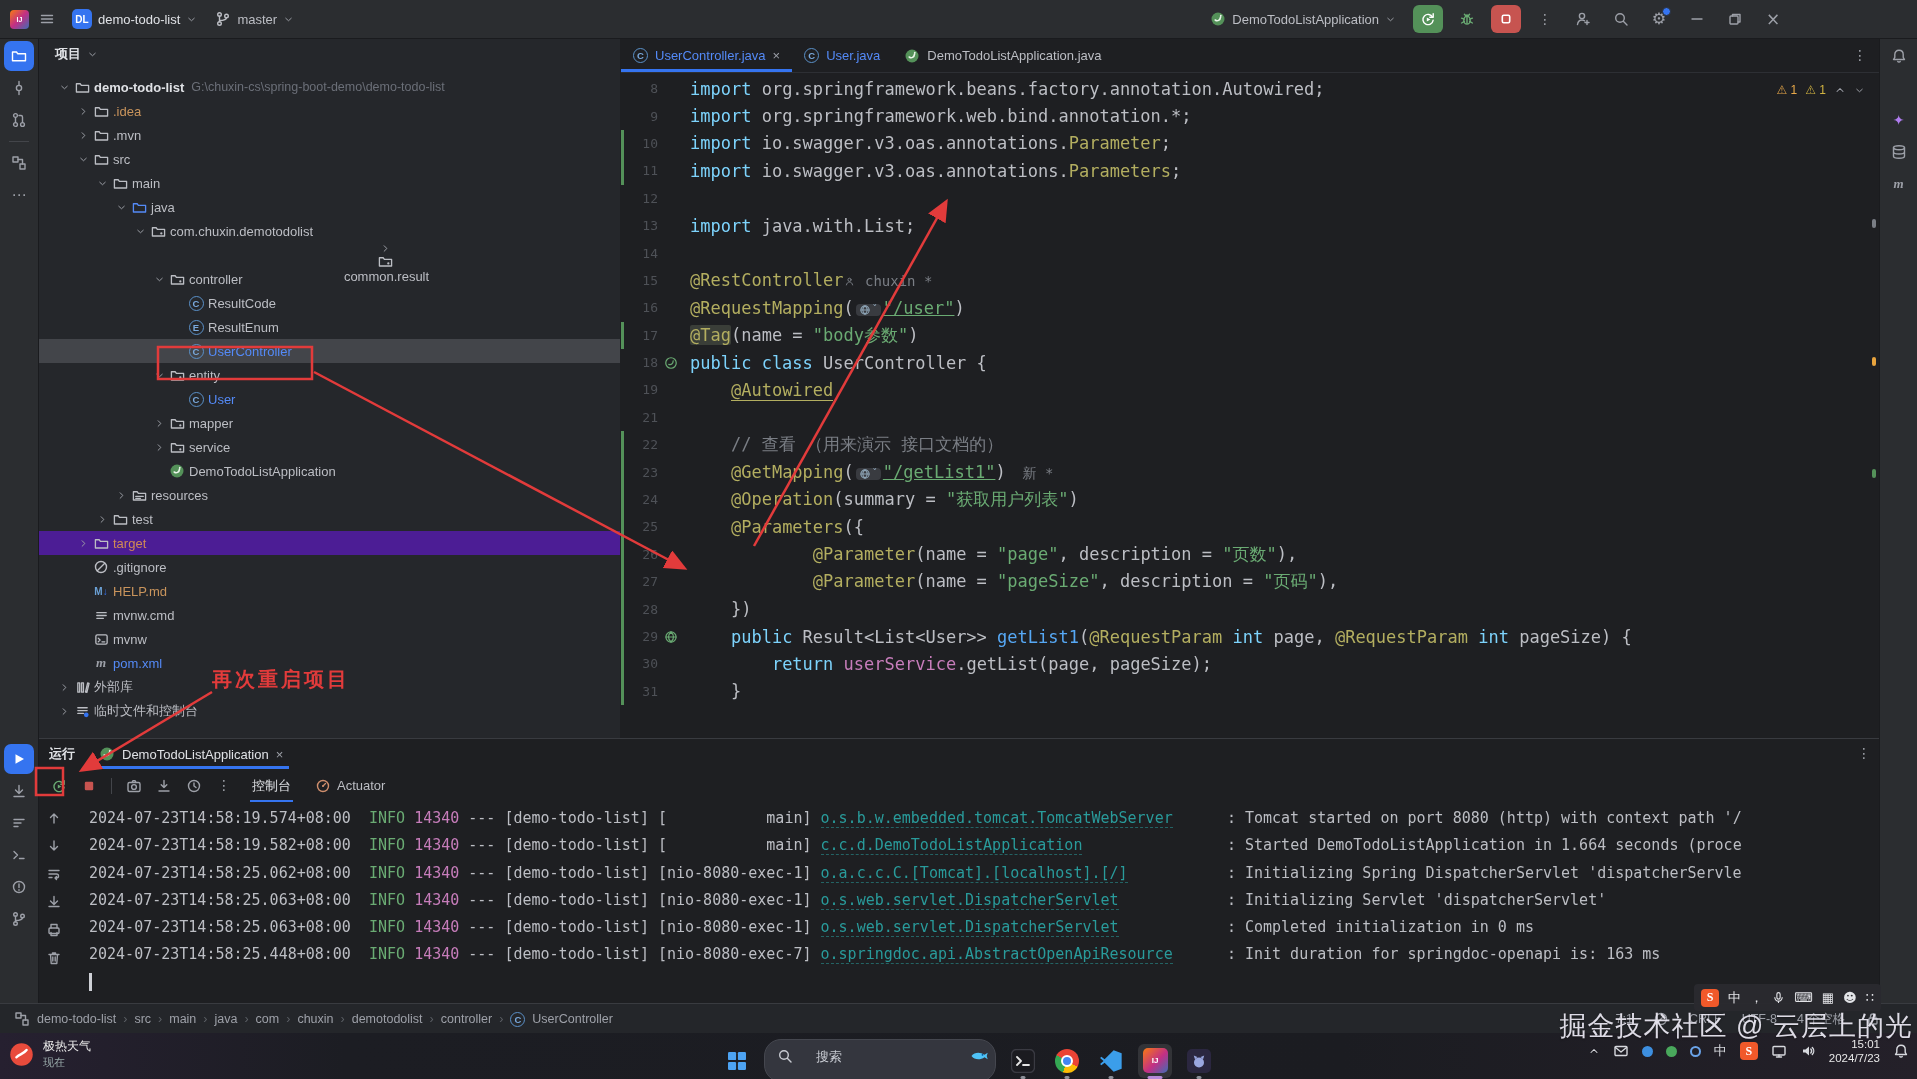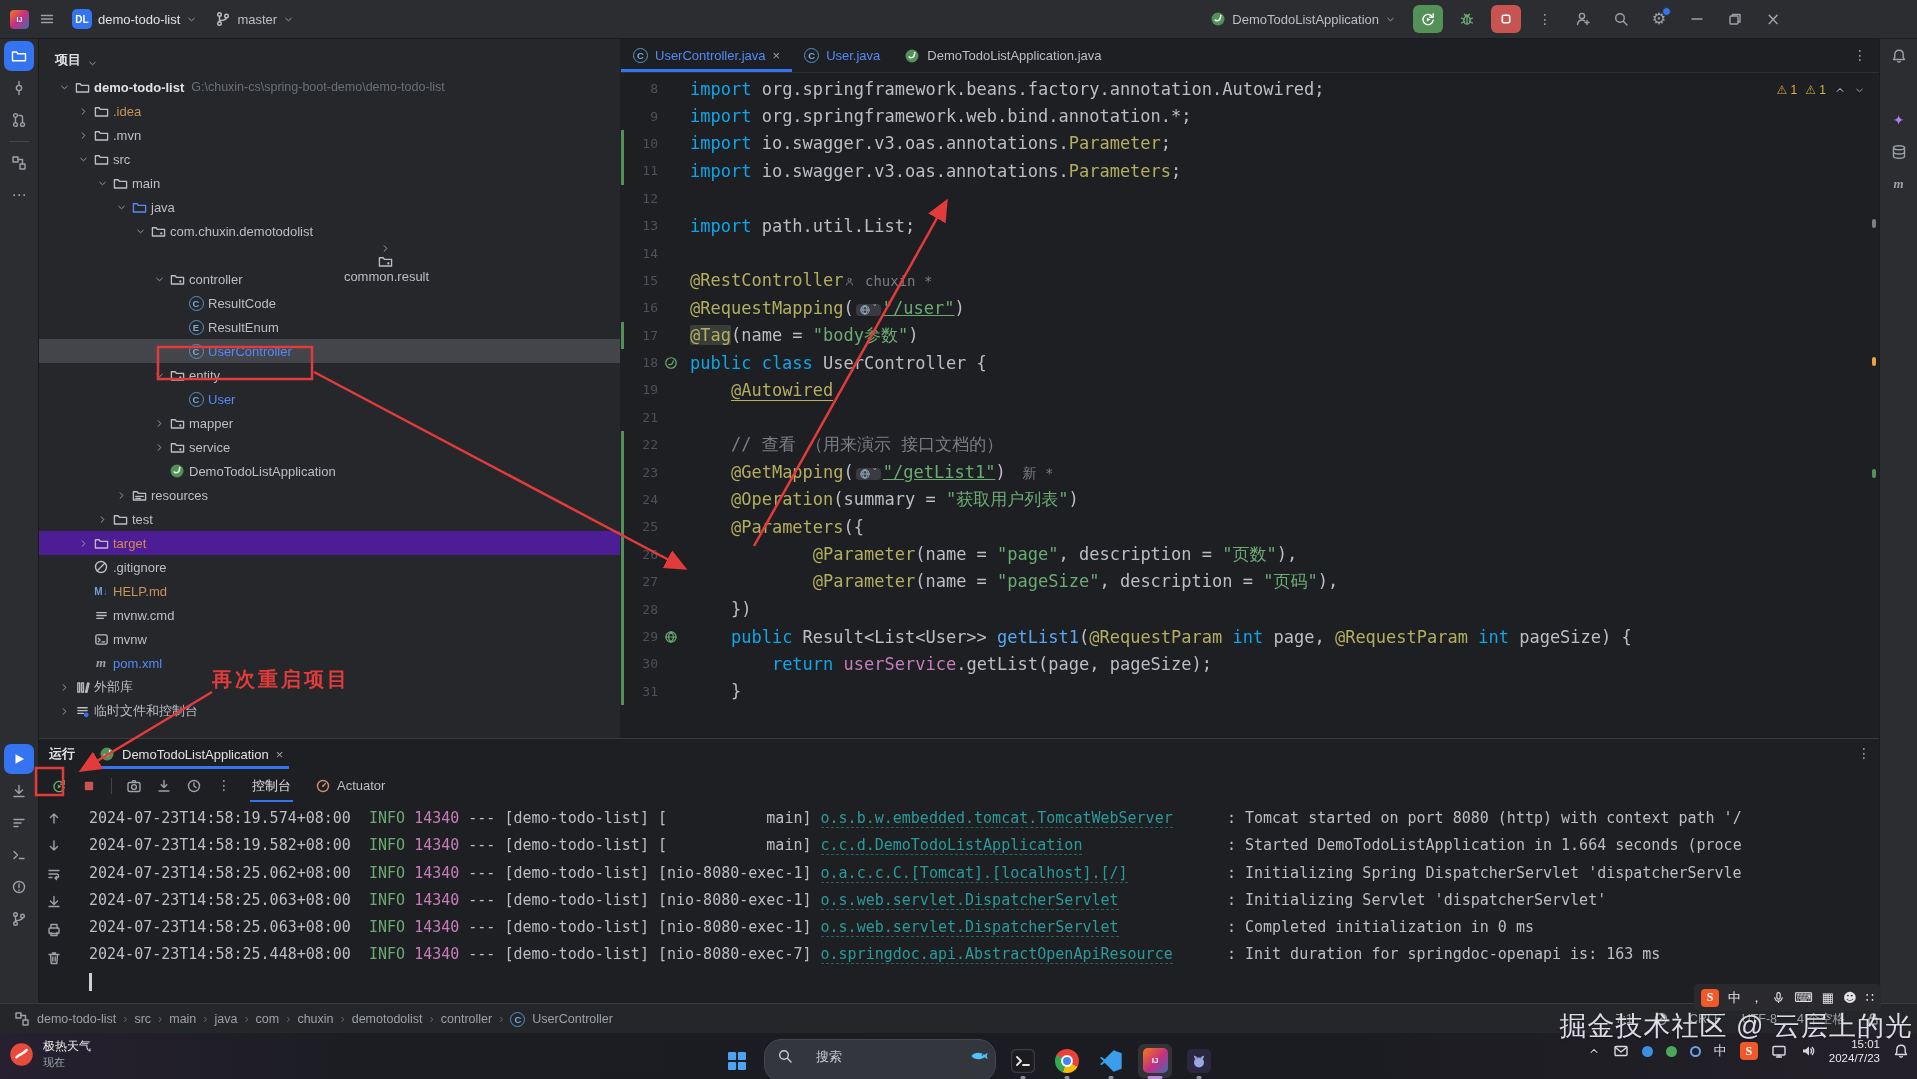--- a/index.html
+++ b/index.html
@@ -29,21 +29,21 @@
 
   
   #lstripe{position:absolute;left:0;top:39px;width:38px;bottom:76px;background:#2b2d30;border-right:1px solid #1a1b1e;z-index:4}
   #rstripe{position:absolute;right:0;top:39px;width:37px;bottom:76px;background:#2b2d30;border-left:1px solid #1a1b1e;z-index:4}
   .sicon{width:30px;height:30px;margin:2px auto;display:flex;align-items:center;justify-content:center;border-radius:7px;color:#9da0a8}
   .sicon.active{background:#3574f0;color:#fff}
   .stripe-sep{width:20px;height:1px;background:#43454a;margin:6px auto}
 
   
   #pp{position:absolute;left:39px;top:39px;width:581px;height:699px;background:#25272b;overflow:hidden}
-  .pp-head{display:flex;align-items:flex-end;gap:6px;height:30px;padding-left:16px;color:#dfe1e5;font-weight:700}
+  .pp-head{display:flex;align-items:center;gap:6px;height:30px;padding-left:16px;color:#dfe1e5;font-weight:700}
   #tree{position:absolute;left:0;top:36px;right:0;bottom:0}
   .trow{display:flex;align-items:center;height:24px;white-space:nowrap;cursor:default}
   .trow.sel{background:#43454a}
   .trow.exrow{background:#4c1d95}
   .tchev{width:16px;display:inline-flex;justify-content:center;color:#9da0a8;flex:none}
   .tico{width:20px;display:inline-flex;justify-content:center;flex:none}
   .tlabel{margin-left:2px;color:#bcbec4}
   .tlabel.bold{font-weight:700;color:#dfe1e5}
   .tlabel.mod{color:#548af7}
   .tlabel.ex{color:#c9945c}
@@ -61,21 +61,21 @@
   .etab.active::after{content:"";position:absolute;left:0;right:0;bottom:0;height:3px;background:#3574f0}
   .tabclose{color:#9da0a8;font-size:13px}
   #tab-kebab{margin-left:auto;padding-right:12px;color:#9da0a8}
   #code{position:absolute;left:0;top:36px;right:0;bottom:0;font-family:"DejaVu Sans Mono",monospace;font-size:17px}
   .cline{display:flex;align-items:center;height:27.4px}
   .cbar{width:3px;height:100%;flex:none}
   .cbar.chg{background:#549159}
   .cnum{width:34px;text-align:right;color:#4e5157;font-size:13px;flex:none}
   .cgut{width:26px;display:flex;justify-content:center;flex:none}
   .ctext{white-space:pre;margin-left:6px}
-  .tk-k{color:#0ea5e9}.tk-p{color:#bcbec4}.tk-a{color:#b3ae60}.tk-s{color:#6aab73}
+  .tk-k{color:#7dd3fc}.tk-p{color:#bcbec4}.tk-a{color:#b3ae60}.tk-s{color:#6aab73}
   .tk-sl{color:#6aab73;text-decoration:underline}.tk-c{color:#7a7e85}.tk-f{color:#c77dbb}
   .tk-m{color:#56a8f5}.tk-hl{color:#b3ae60;background:#3a3e38;border-radius:2px}
   .tk-au{color:#b3ae60;border-bottom:1px solid #b3ae60}
   .inlay{color:#7a7e85;font-size:14px}
   .inlay .psn{display:inline-block;vertical-align:-1px;margin-right:2px}
   .gwidget{display:inline-flex;align-items:center;gap:1px;background:#393b40;border-radius:4px;padding:0 3px;
            color:#8fa6b8;vertical-align:-2px;margin:0 2px;font-size:10px}
   #inspect{position:absolute;top:44px;right:14px;display:flex;align-items:center;gap:8px;font-size:12px;color:#9da0a8;z-index:6}
   .insp-warn{color:#e8a849}.insp-weak{color:#d1b341}
   .smark{position:absolute;right:3px;width:4px;height:9px;border-radius:2px;z-index:6}
@@ -712,21 +712,21 @@
         <div class="cline">
           <span class="cbar"></span>
           <span class="cnum">12</span>
           <span class="cgut"></span>
           <span class="ctext"></span>
         </div>
         <div class="cline">
           <span class="cbar"></span>
           <span class="cnum">13</span>
           <span class="cgut"></span>
-          <span class="ctext"><span class="tk-k">import</span><span class="tk-p"> path.util.List;</span></span>
+          <span class="ctext"><span class="tk-k">import</span><span class="tk-p"> java.with.List;</span></span>
         </div>
         <div class="cline">
           <span class="cbar"></span>
           <span class="cnum">14</span>
           <span class="cgut"></span>
           <span class="ctext"></span>
         </div>
         <div class="cline">
           <span class="cbar"></span>
           <span class="cnum">15</span>

